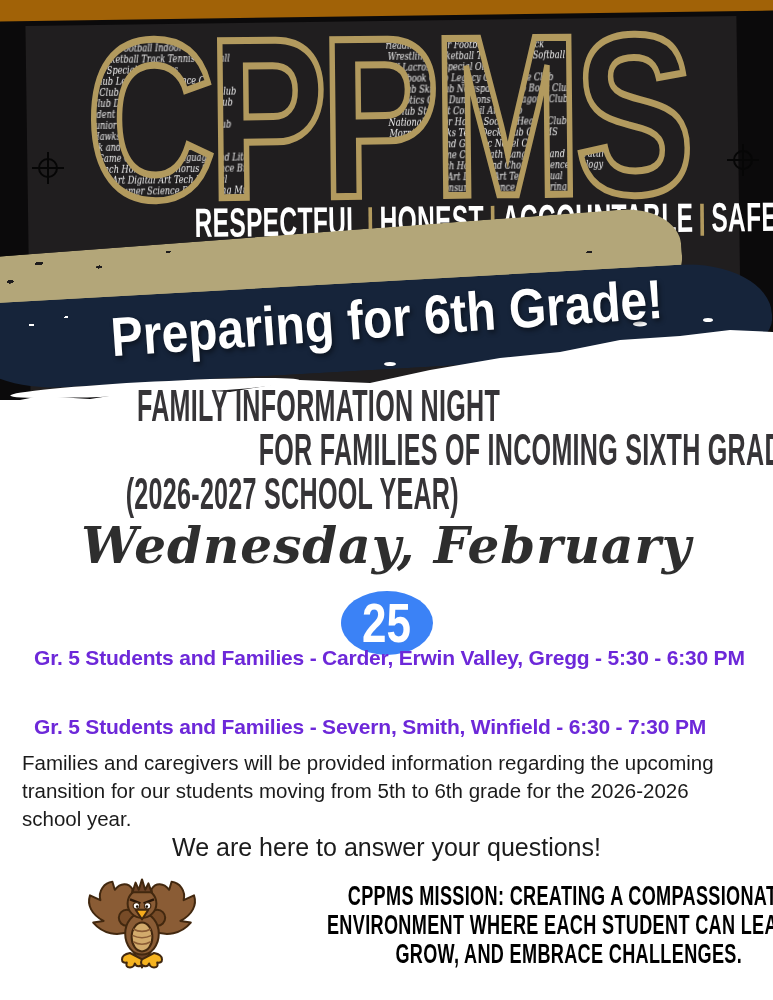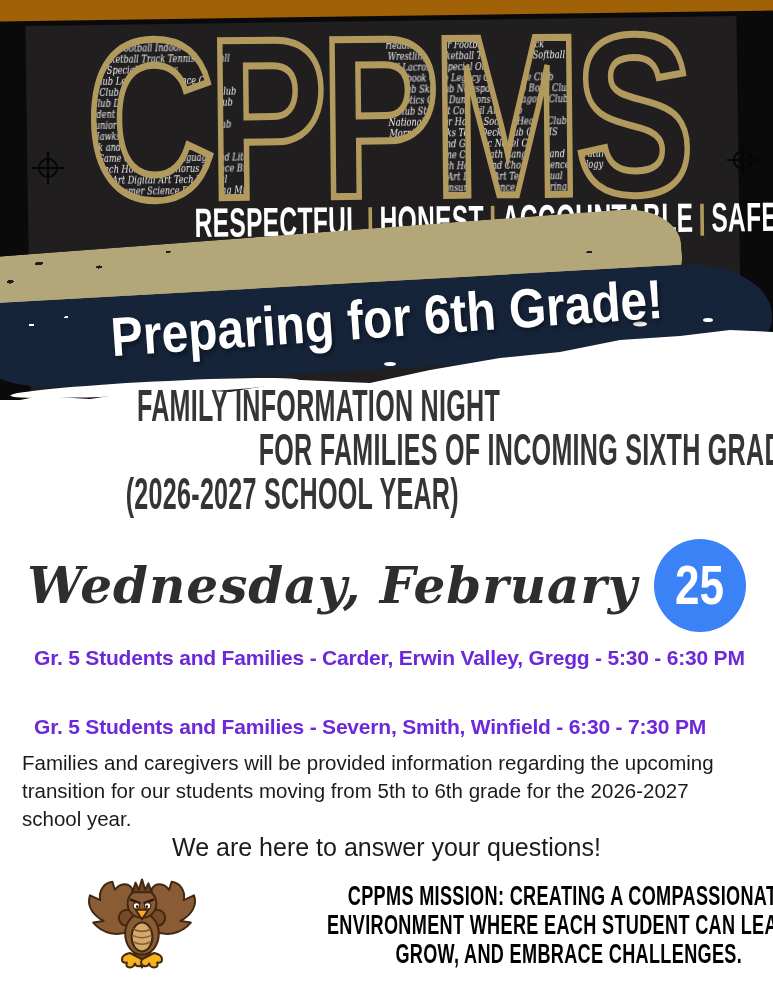--- a/index.html
+++ b/index.html
@@ -44,21 +44,21 @@
       radial-gradient(ellipse 3px 1.5px at 95px 18px,#ffffff 60%,transparent 61%);}
   .ragged{position:absolute;left:0;top:284px;width:773px;height:126px;}
   .banner-title{position:absolute;left:0;right:0;top:286px;text-align:center;color:#fff;
     font-weight:700;font-size:55px;transform:rotate(-4deg);
     text-shadow:2px 3px 6px rgba(0,0,0,.45);}
 
   
   main{position:relative;z-index:2;}
   .event-heading{margin-top:-16px;text-align:left;color:#363437;font-weight:700;}
   .event-heading .line{display:block;font-size:44px;line-height:44px;letter-spacing:.5px;}
-  .date-row{margin-top:6px;display:flex;align-items:center;justify-content:center;gap:16px;height:96px;}
+  .date-row{margin-top:6px;display:flex;align-items:center;justify-content:center;gap:16px;height:96px;flex-direction:column;}
   .script-date{font:italic 700 50px "DejaVu Serif",serif;color:#2e2e2e;letter-spacing:1px;}
   .day-circle{width:92px;height:93px;border-radius:50%;background:#3b82f6;color:#fff;
     display:flex;align-items:center;justify-content:center;font-weight:700;font-size:55px;}
   .session{margin:12px 0 0 34px;font-weight:700;font-size:21px;color:#6d28d9;
     letter-spacing:-0.2px;white-space:nowrap;line-height:25px;}
   .session + .session{margin-top:44px;}
   .location{margin-top:26px;text-align:center;font-weight:700;font-size:21px;color:#111;}
   .description{margin:10px 24px 0 22px;max-width:732px;font-size:20.5px;line-height:28px;
     color:#1b1b1b;font-weight:400;}
   .closing{margin:0;text-align:center;font-size:25px;line-height:28px;color:#1b1b1b;}
@@ -142,21 +142,21 @@
     <span class="script-date">Wednesday, February</span>
     <span class="day-circle">
       <span class="cx" style="--sx:.8">25</span>
     </span>
   </div>
 
   <p class="session">Gr. 5 Students and Families - Carder, Erwin Valley, Gregg - 5:30 - 6:30 PM</p>
   <p class="session">Gr. 5 Students and Families - Severn, Smith, Winfield - 6:30 - 7:30 PM</p>
 
 
-  <p class="description">Families and caregivers will be provided information regarding the upcoming transition for our students moving from 5th to 6th grade for the 2026-2027 school year.</p>
+  <p class="description">Families and caregivers will be provided information regarding the upcoming transition for our students moving from 5th to 6th grade for the 2026-2026 school year.</p>
   <p class="closing">We are here to answer your questions!</p>
 </main>
 
 <footer>
   <svg class="hawk" viewBox="0 0 150 130">
     <g stroke="#42280f" stroke-width="2.5" stroke-linejoin="round">
       <path d="M62,72 C44,80 26,76 14,62 L27,60 C12,52 6,40 10,28 L23,34 C20,22 28,12 38,11 L41,21 C48,12 58,12 63,20 Z" fill="#8a5c35"></path>
       <path d="M88,72 C106,80 124,76 136,62 L123,60 C138,52 144,40 140,28 L127,34 C130,22 122,12 112,11 L109,21 C102,12 92,12 87,20 Z" fill="#8a5c35"></path>
       <circle cx="56" cy="56" r="10" fill="#774b27"></circle>
       <circle cx="94" cy="56" r="10" fill="#774b27"></circle>

